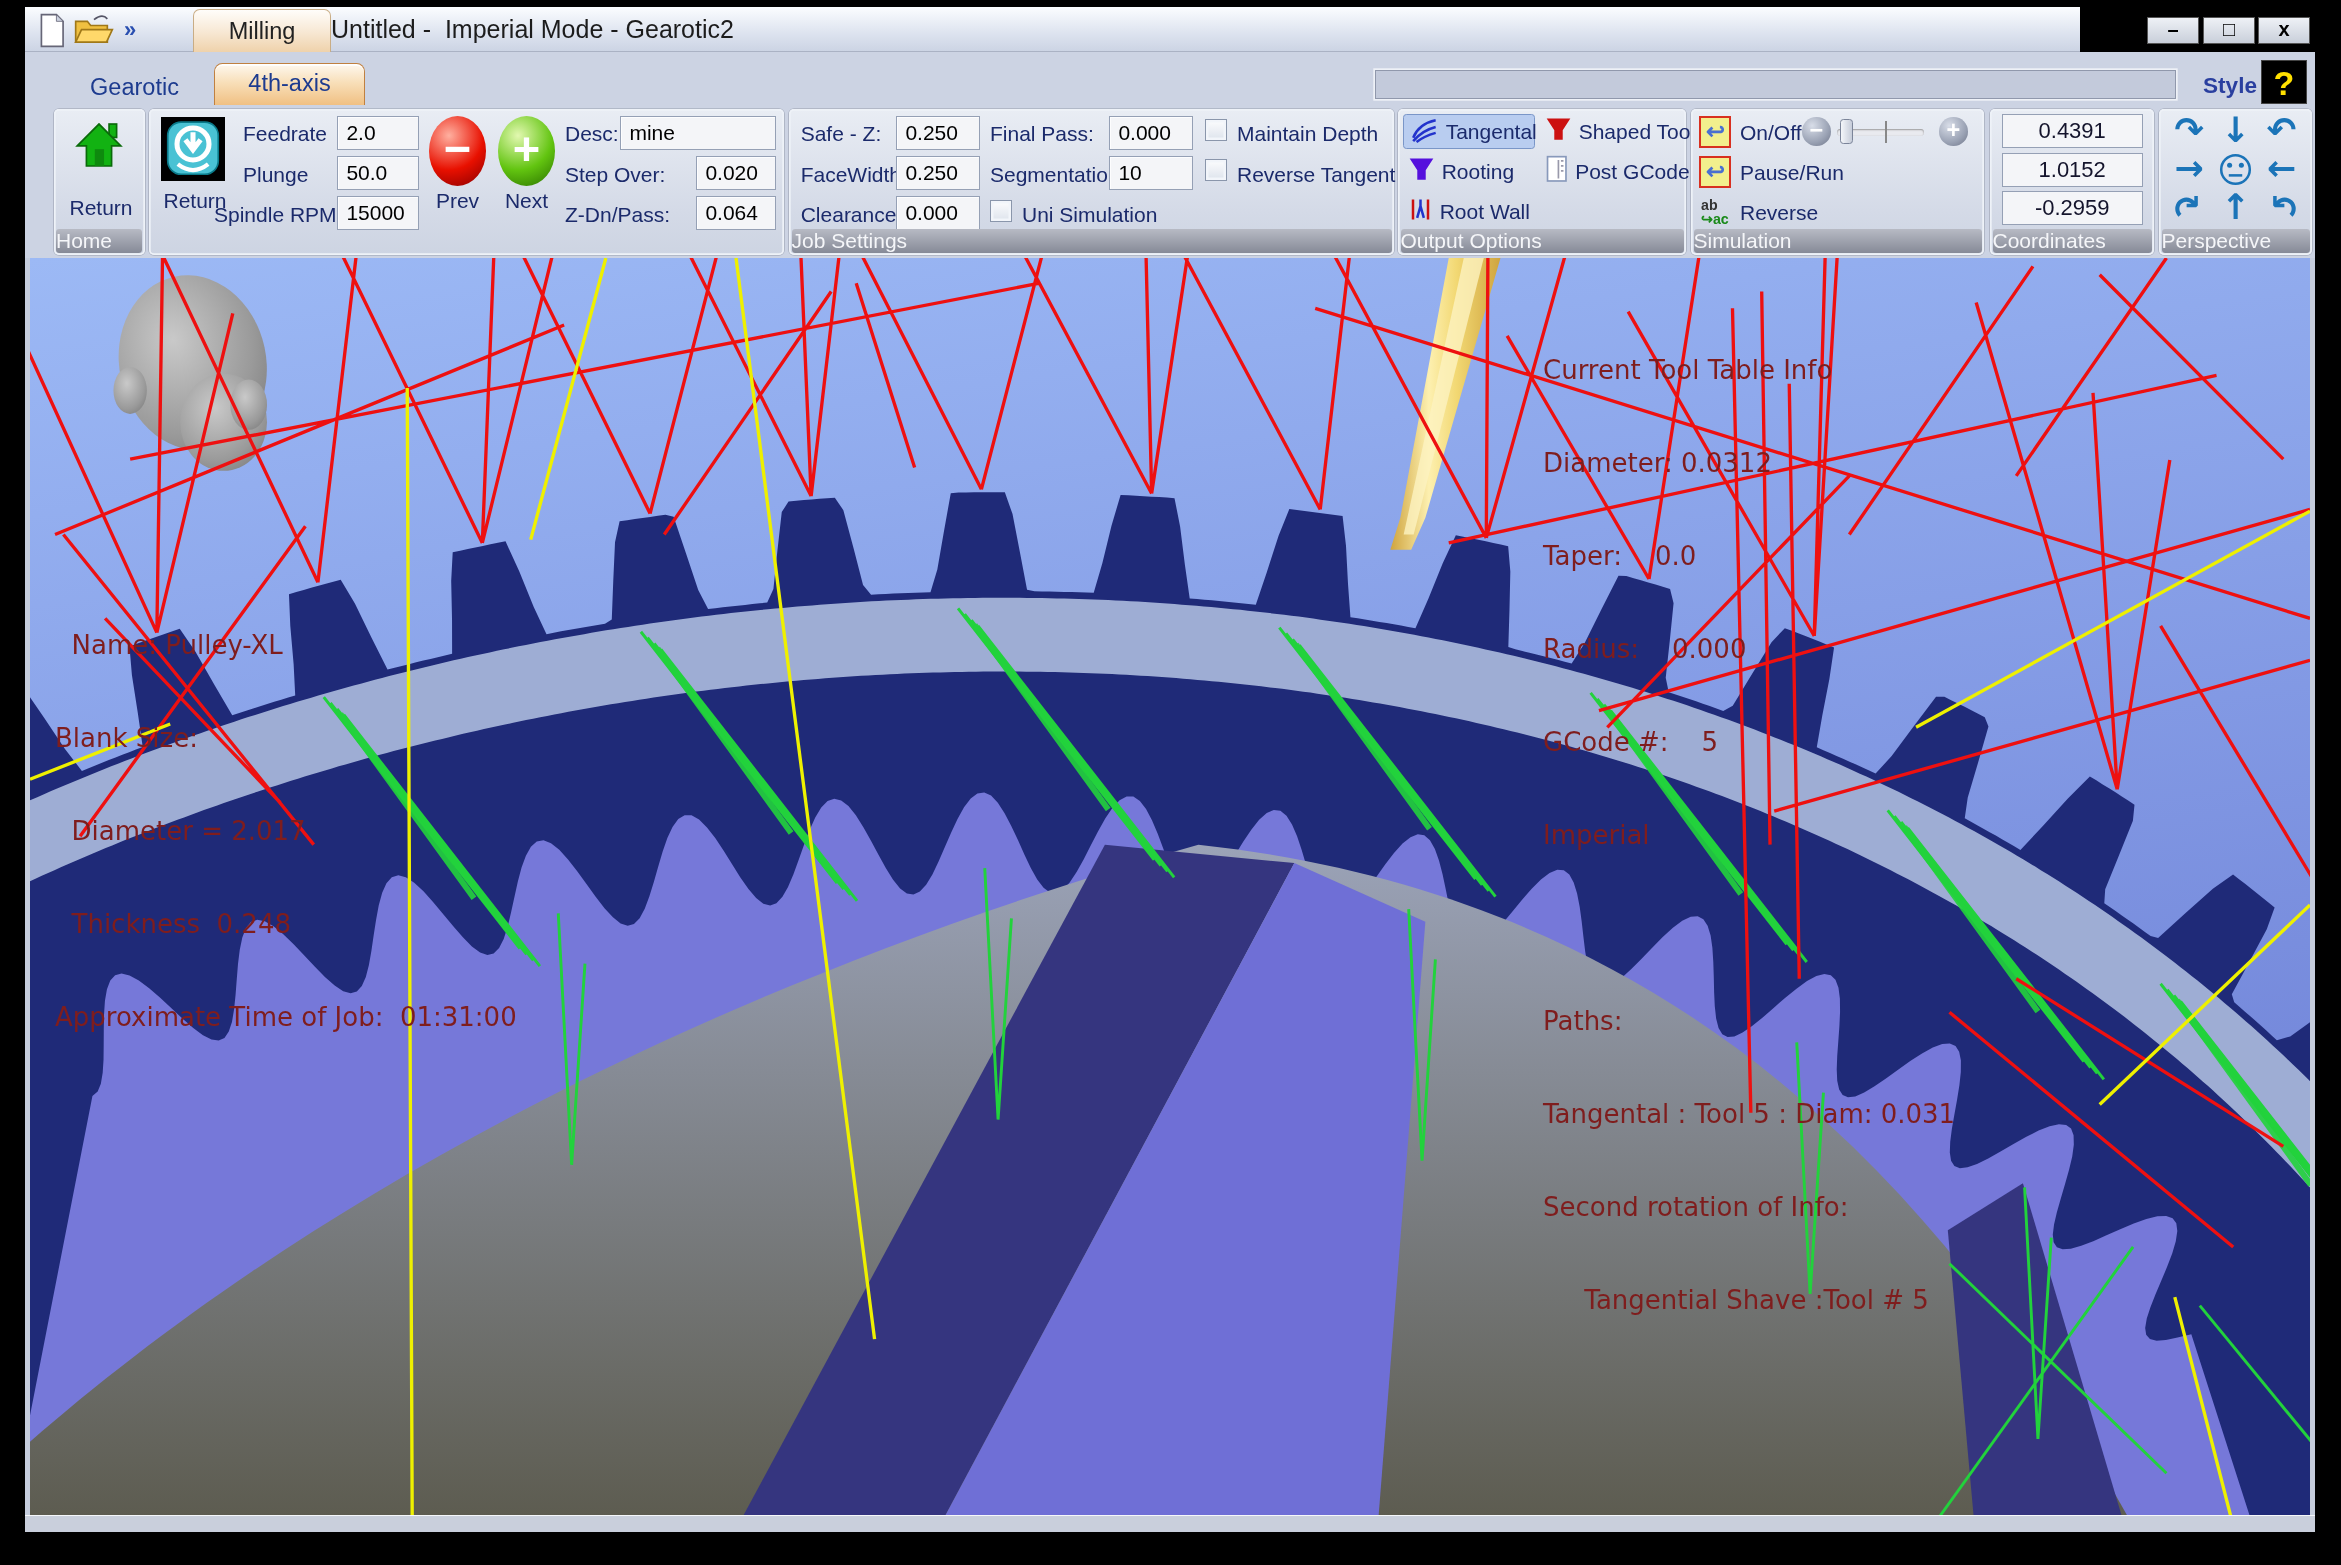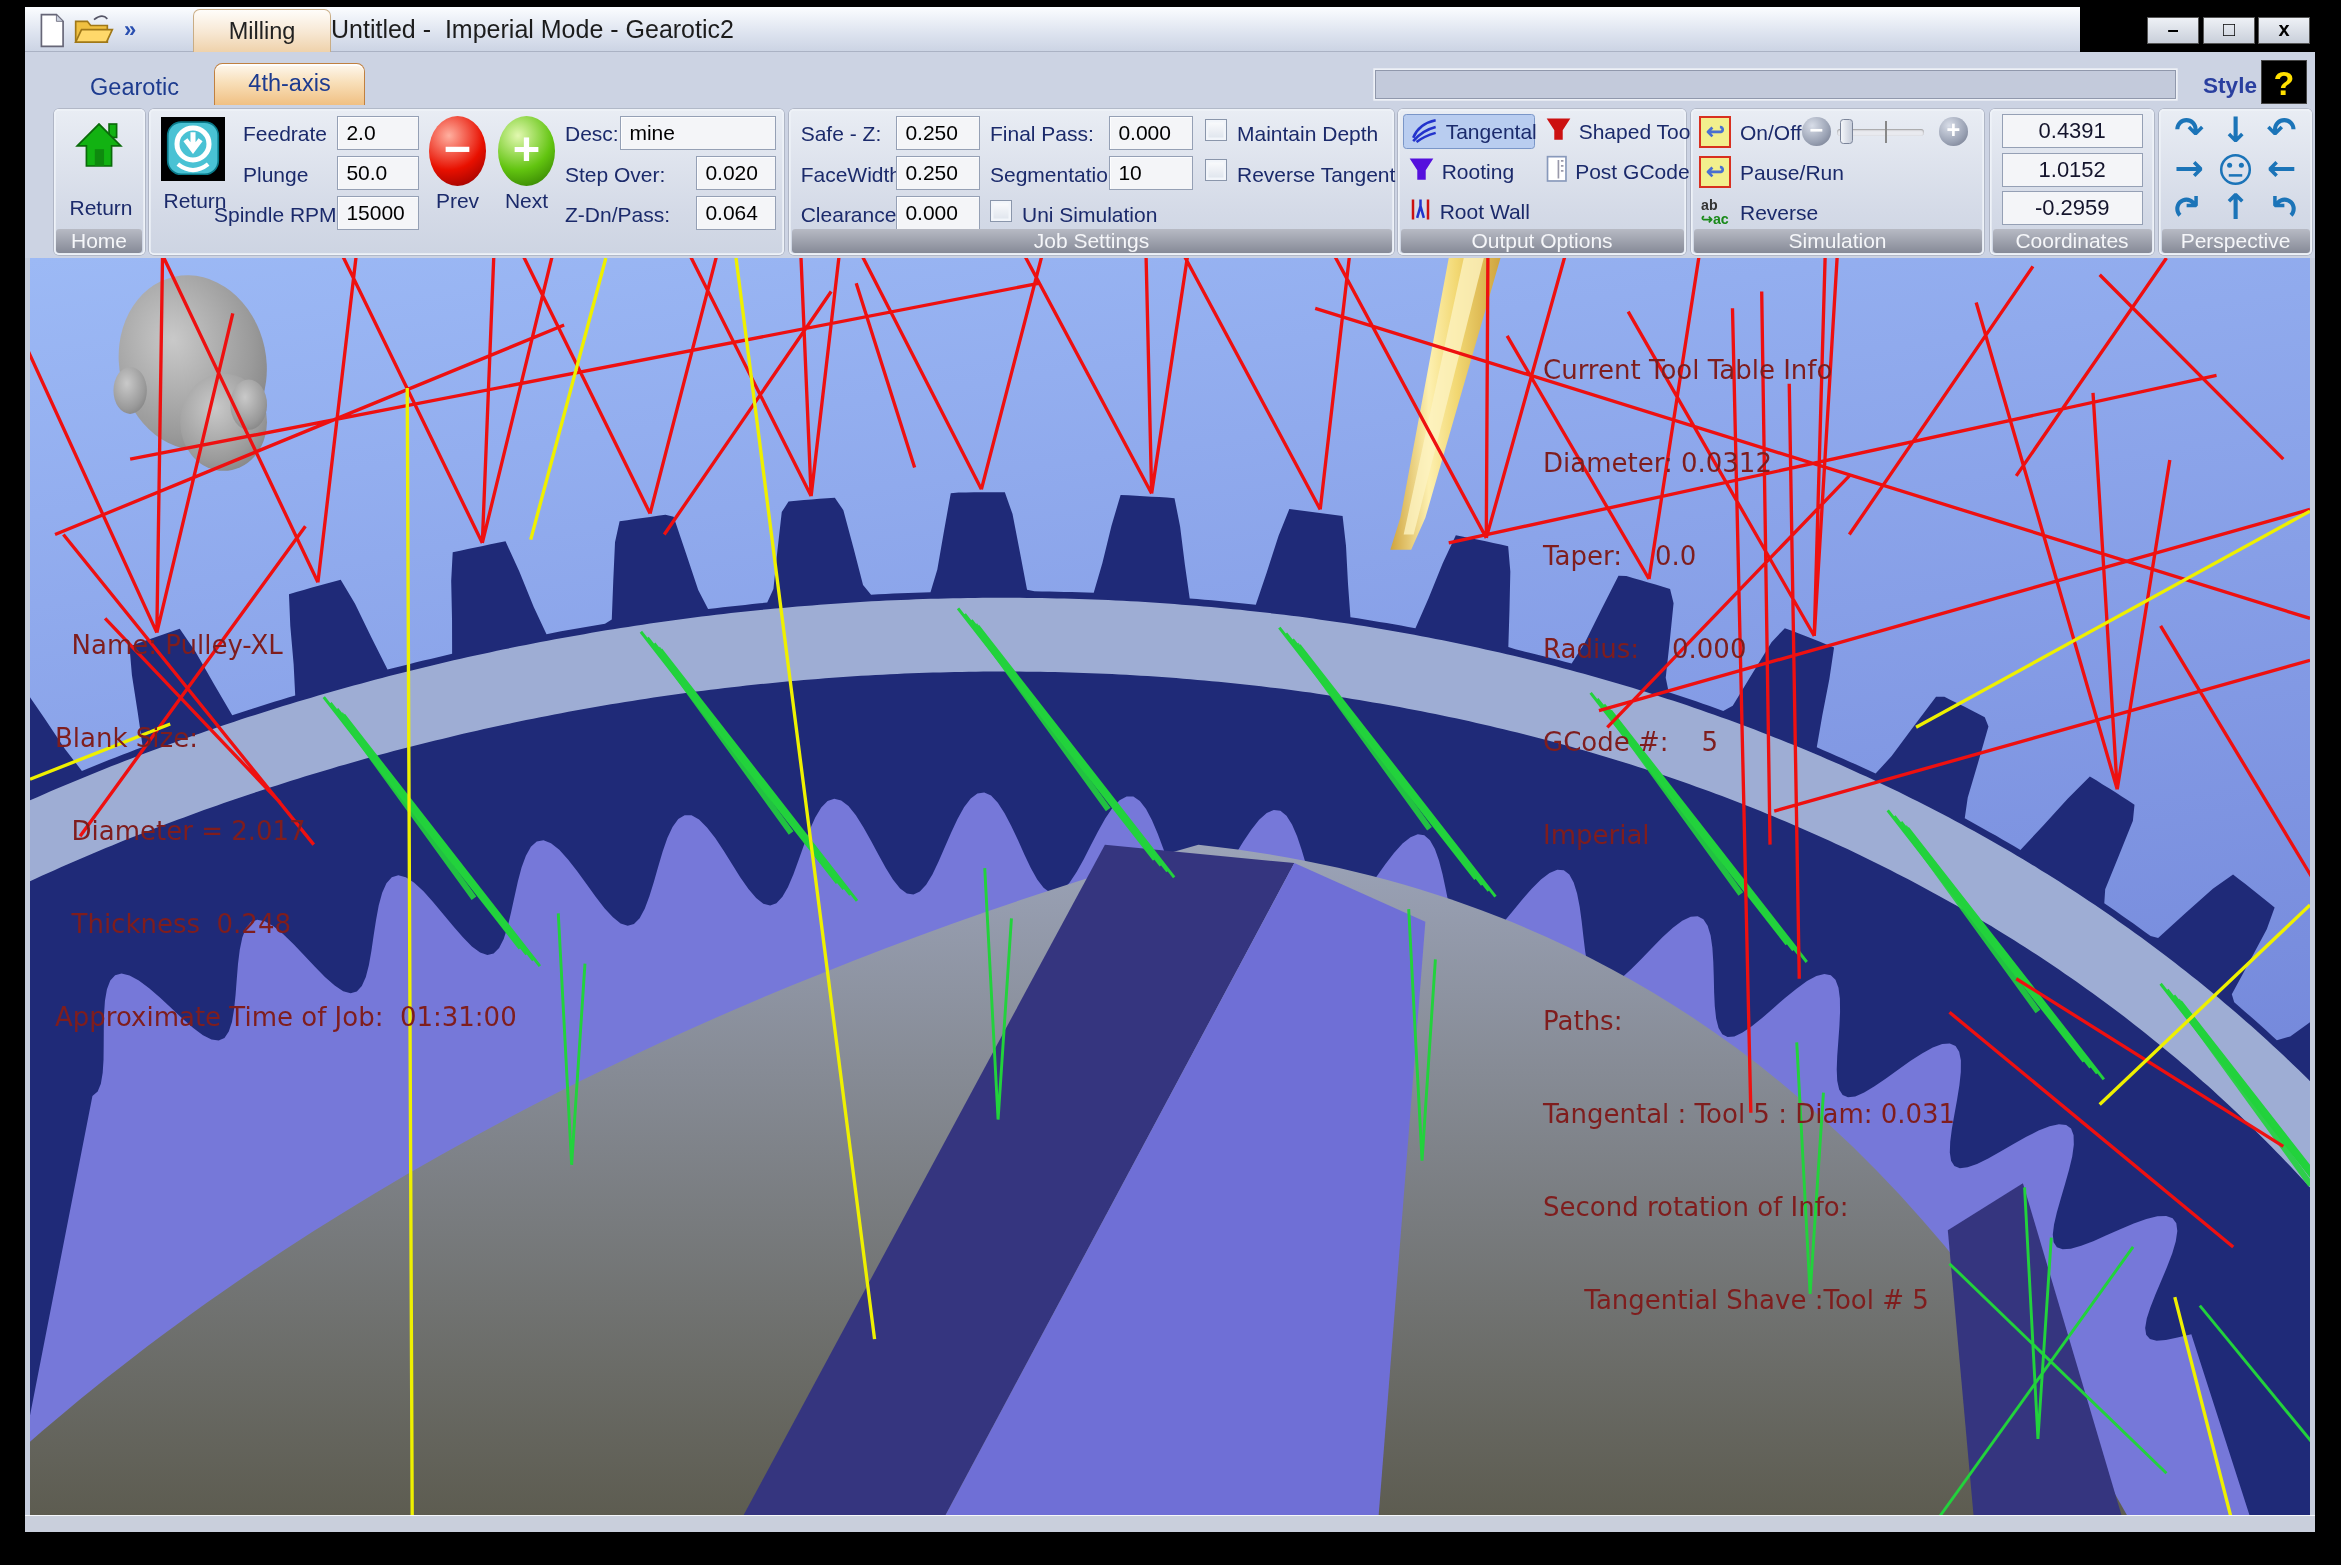--- a/index.html
+++ b/index.html
@@ -34,21 +34,21 @@
   #style-caret { position:absolute; left:2246px; top:23.5px; color:#2a3f9f; font-size:18.4px; }
   #help-btn { position:absolute; left:2236px; top:8.4px; width:46px; height:44px; background:#000;
     color:#ffe000; font-size:34px; font-weight:bold; text-align:center; line-height:44px; border:1.7px solid #444; }
 
   
   #ribbon { position:absolute; left:0; top:99px; width:100%; height:153px; background:#ccd3e3; }
   .grp { position:absolute; top:3.4px; height:146px; background:linear-gradient(#e9edf4,#d4dae7 70%,#cdd4e2);
     border-radius:5px; box-shadow:0 0 0 0.8px #a9b0bf, inset 0 0 0 1.7px #eef2f8; }
   .gcap { position:absolute; bottom:2.5px; left:2.5px; right:2.5px; height:23.5px;
     background:linear-gradient(#b7bac4,#868a97); border-radius:3.4px; color:#f5f6f9;
-    font-size:21px; text-align:center; line-height:23.5px; }
+    font-size:21px; line-height:23.5px; }
   .rlbl { position:absolute; color:#1b2a6b; font-size:21px; white-space:nowrap; }
   .fld { position:absolute; height:34px; background:#f4f5f8; border:0.8px solid #95a0b5;
     box-shadow:inset 0.8px 0.8px 0 #fff; color:#000; font-size:21px; line-height:32px; padding-left:8.4px; }
   .cb { position:absolute; width:22px; height:22px; background:linear-gradient(#fdfdfe,#dde3ec);
     border:0.8px solid #8a96ab; box-shadow:inset 0 0 0 2.5px #f2f5fa; }
   .sph { position:absolute; width:57px; height:70px; border-radius:50%; color:#fff; font-size:47px;
     font-weight:bold; text-align:center; line-height:65px; }
   .sph.red { background:radial-gradient(circle at 35% 28%, #ffb0a0, #e81000 55%, #8f0000 95%); }
   .sph.grn { background:radial-gradient(circle at 35% 28%, #e2f8b0, #62c410 55%, #2f7800 95%); }
   .btnlbl { position:absolute; color:#1b2a6b; font-size:21px; text-align:center; }

